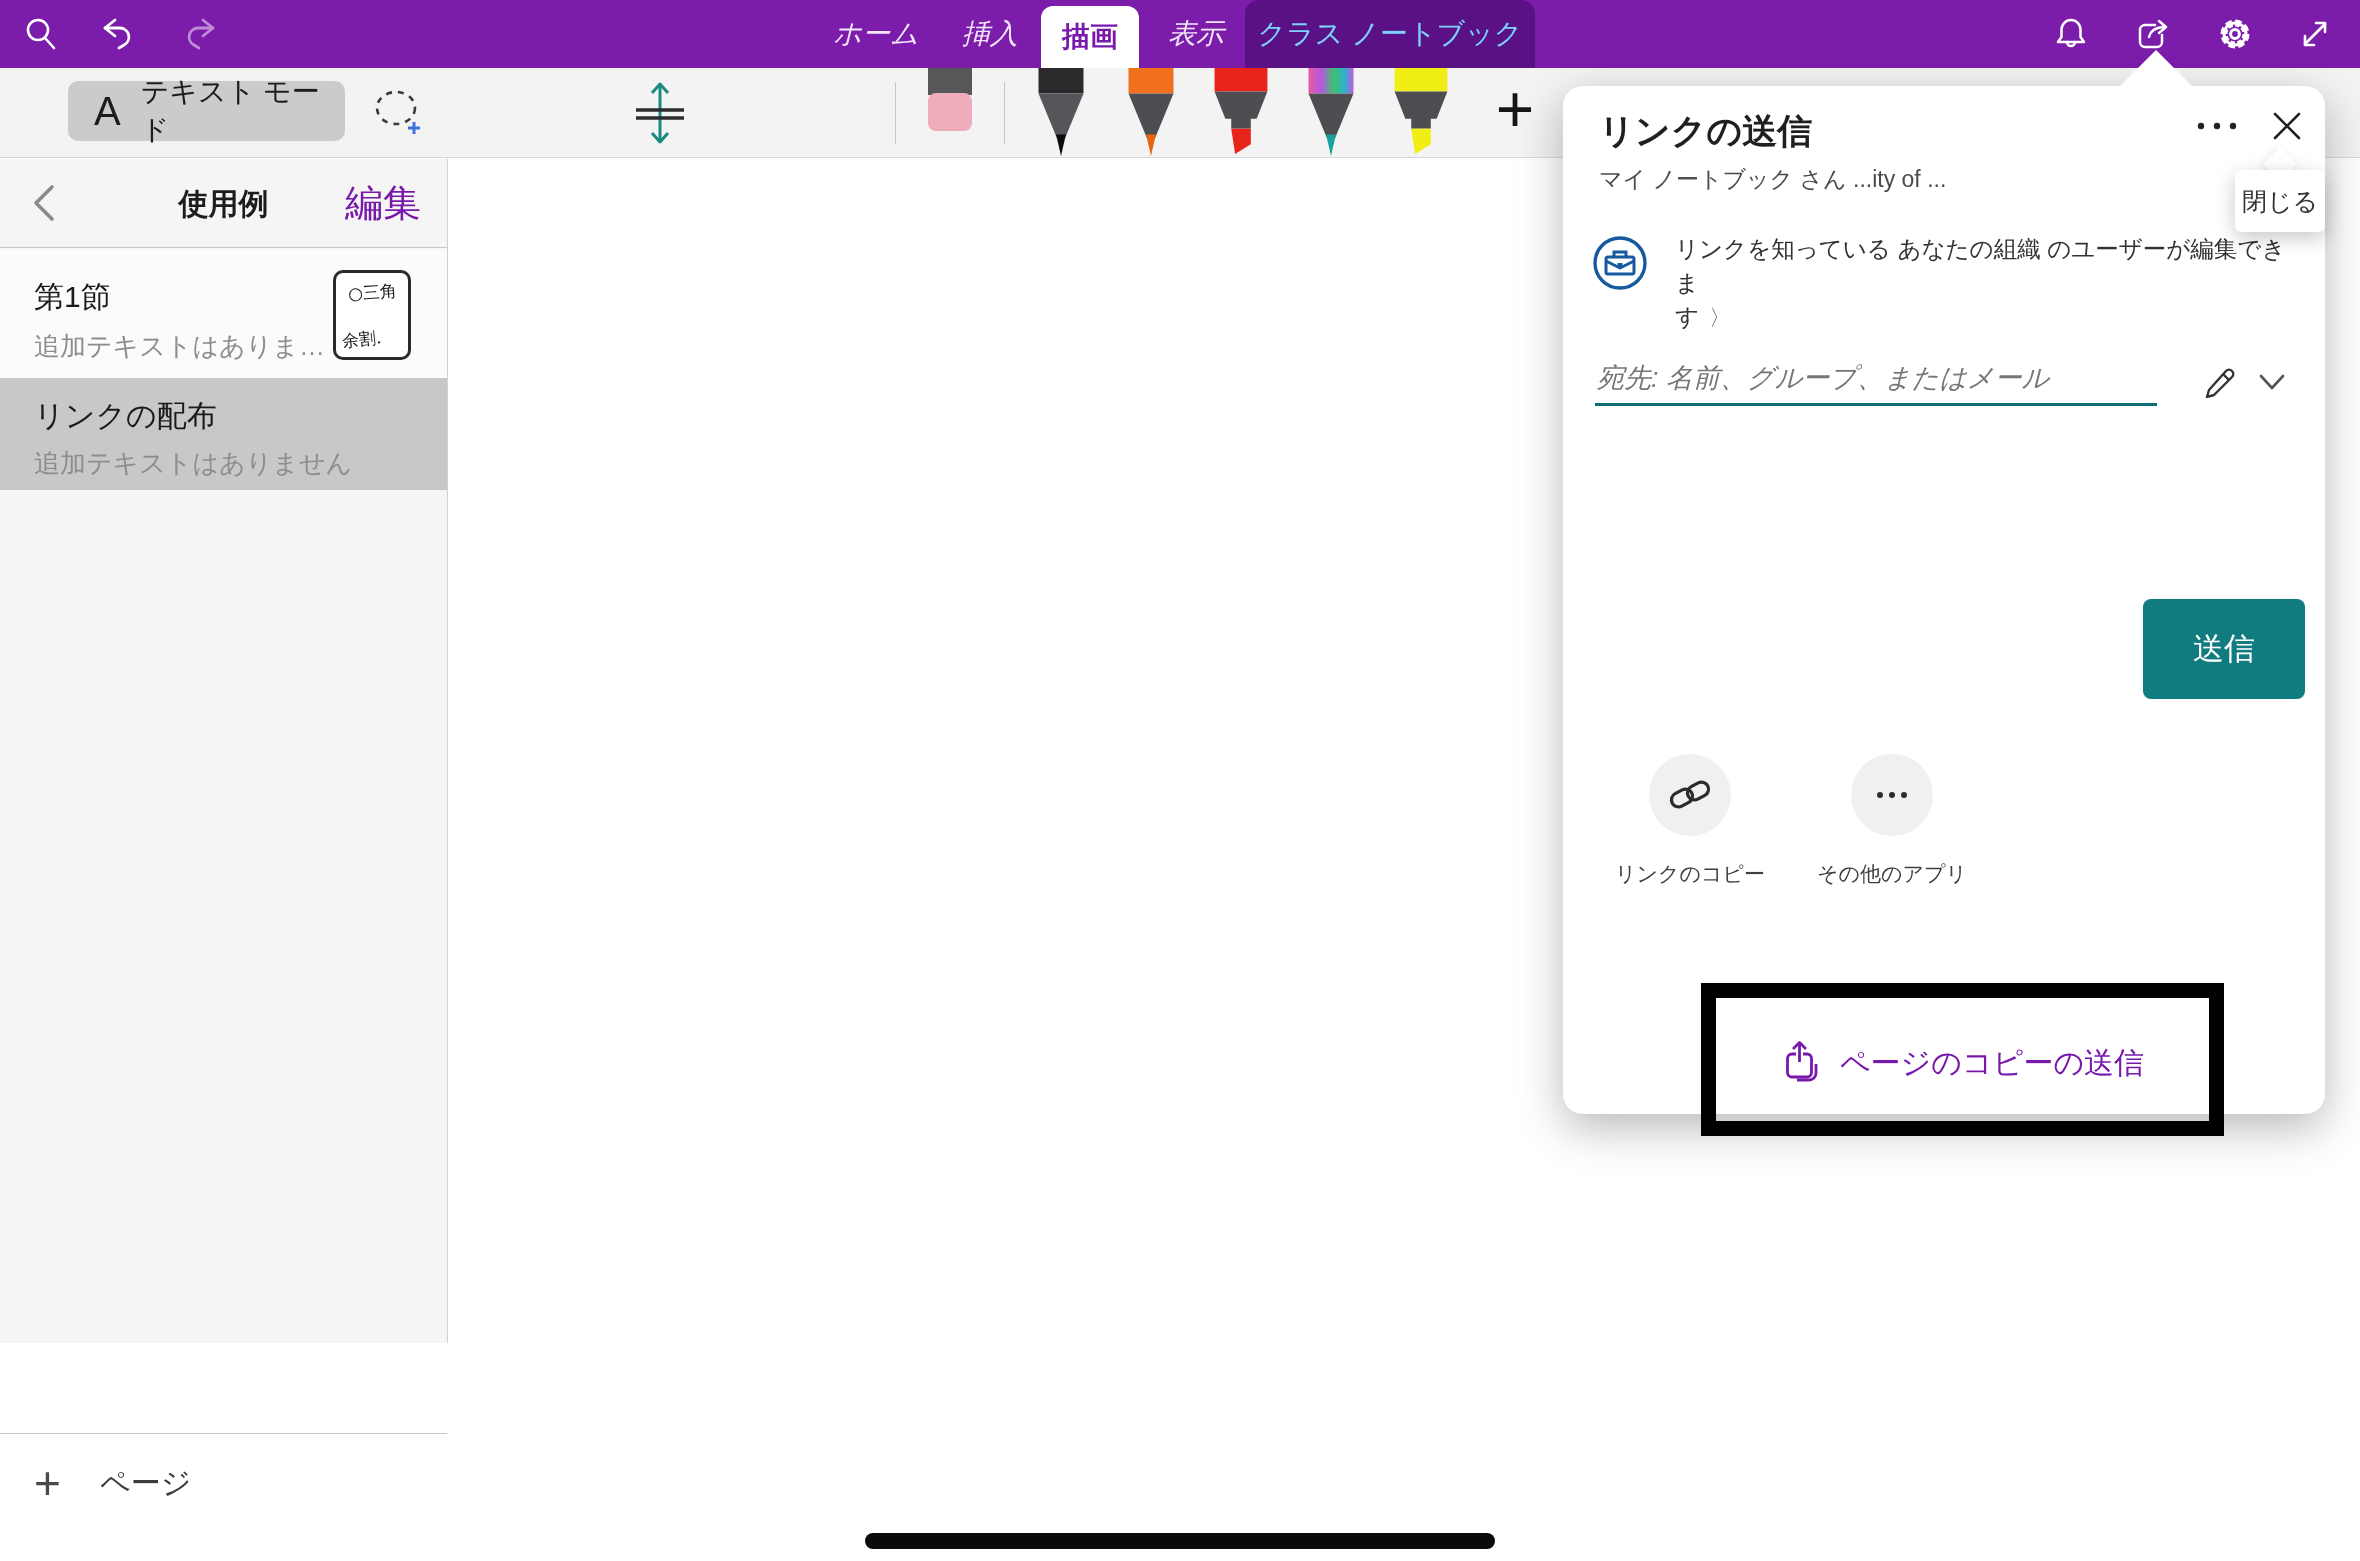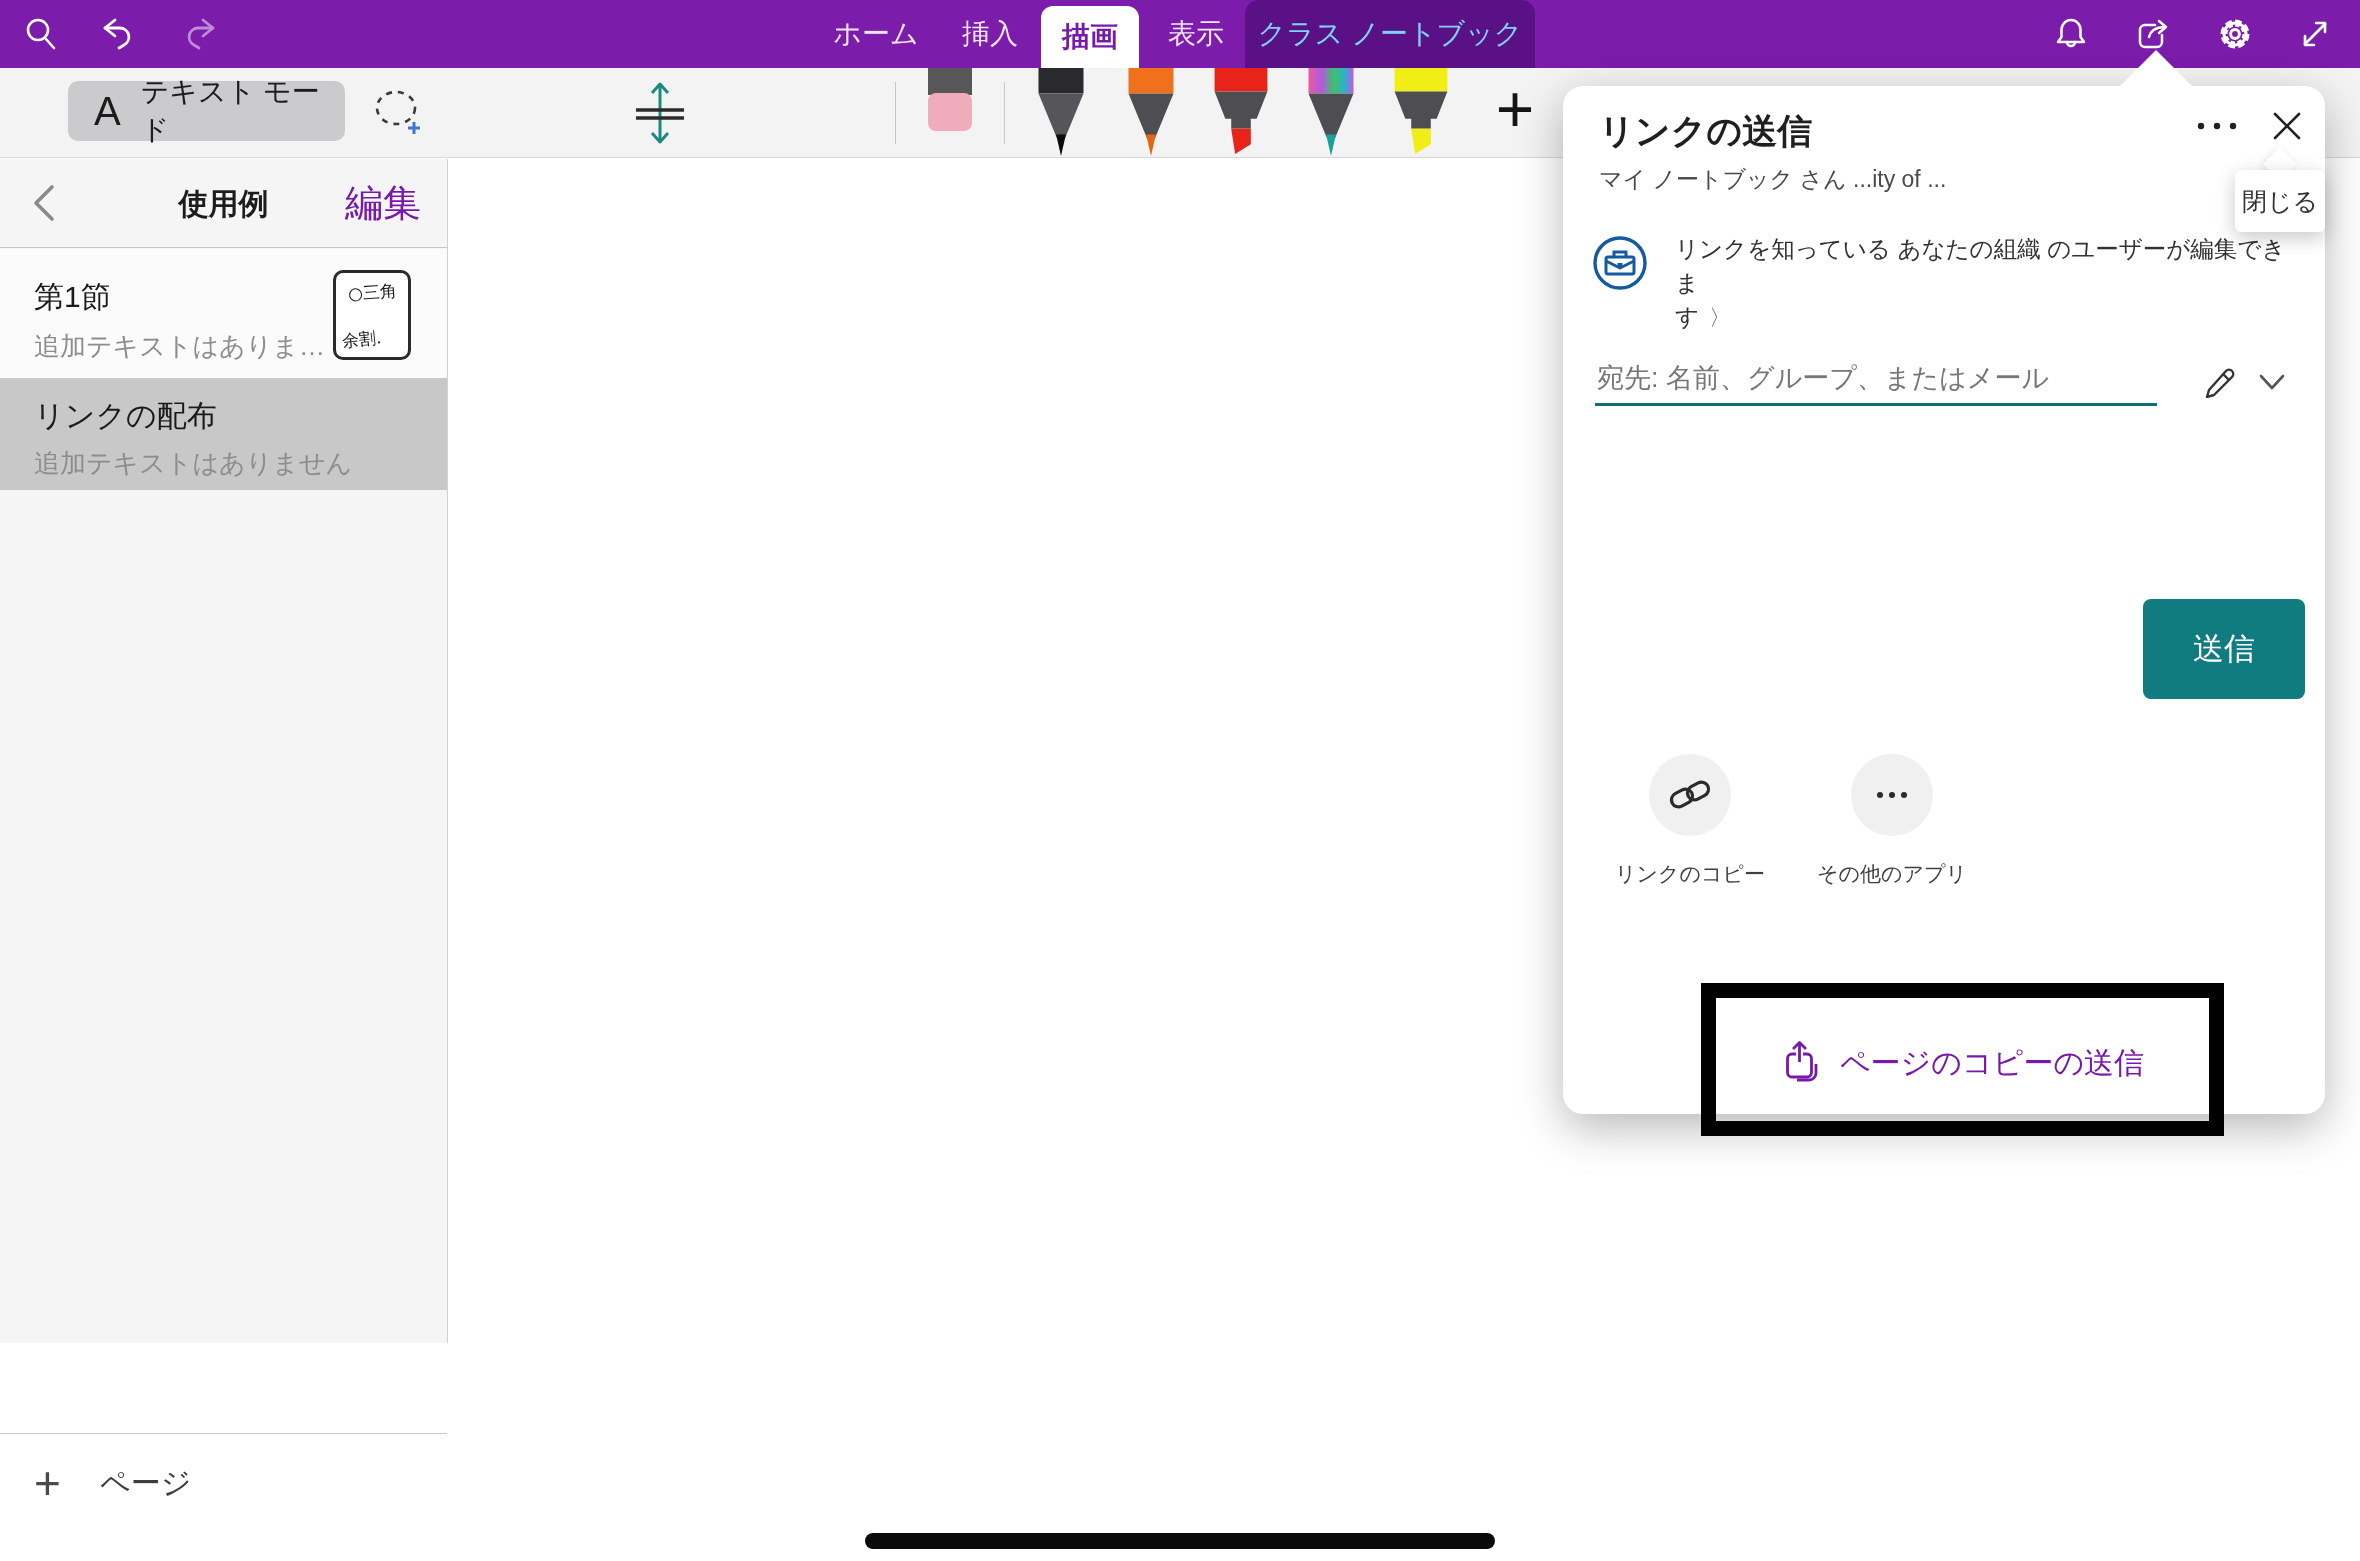--- a/index.html
+++ b/index.html
@@ -3,21 +3,21 @@
 <meta charset="utf-8">
 <style>
   html,body{margin:0;padding:0;background:#e9e9e9;}
   .app{position:relative;width:2360px;height:1561px;background:#ffffff;overflow:hidden;
        font-family:"Liberation Sans","DejaVu Sans",sans-serif;-webkit-font-smoothing:antialiased;}
   .app *{box-sizing:border-box;}
 
   
   .titlebar{position:absolute;left:0;top:0;width:2360px;height:68px;background:#7B1CAB;z-index:10;}
   .tb-icon{position:absolute;top:15px;width:38px;height:38px;cursor:pointer;}
-  .tab{position:absolute;top:0;height:79px;line-height:68px;color:#F2E4F9;font-size:28px;text-align:center;cursor:pointer;}
+  .tab{position:absolute;top:0;height:79px;line-height:68px;color:#F2E4F9;font-size:28px;text-align:center;cursor:pointer;font-style:italic;}
   .tab-active-pill{position:absolute;left:1041px;top:6px;width:98px;height:62px;background:#ffffff;
         border-radius:12px 12px 0 0;color:#7719AA;font-weight:700;font-size:28px;text-align:center;line-height:62px;}
   .tab-notebook{position:absolute;left:1245px;top:0;width:290px;height:68px;background:#5A1185;
         border-radius:14px 14px 0 0;color:#7dd3fc;font-size:28px;text-align:center;line-height:68px;}
 
   
   .dialog-caret{position:absolute;left:2120px;top:50px;width:0;height:0;z-index:32;
         border-left:36px solid transparent;border-right:36px solid transparent;border-bottom:36px solid #ffffff;}
 
   
@@ -63,21 +63,21 @@
   .dlg-title{position:absolute;left:36px;top:22px;font-size:35px;font-weight:700;color:#1f1f1f;}
   .dlg-more{position:absolute;left:628px;top:16px;width:52px;height:48px;cursor:pointer;}
   .dlg-close{position:absolute;left:700px;top:16px;width:48px;height:48px;cursor:pointer;}
   .dlg-subtitle{position:absolute;left:36px;top:78px;font-size:23px;color:#4a4a4a;}
   .perm-row{position:absolute;left:28px;top:146px;width:710px;cursor:pointer;}
   .perm-icon{position:absolute;left:0;top:2px;width:58px;height:58px;}
   .perm-text{position:absolute;left:84px;top:0;width:620px;font-size:23.5px;color:#333;line-height:34px;}
   .perm-text .chev{color:#666;margin-left:10px;font-size:22px;}
   .recipient-input{position:absolute;left:32px;top:268px;width:562px;height:52px;border:none;outline:none;
         border-bottom:3px solid #0E6E74;background:transparent;font-size:27px;color:#8b5cf6;
-        font-family:"Liberation Sans","DejaVu Sans",sans-serif;}
+        font-family:"Liberation Sans","DejaVu Sans",sans-serif;font-style:italic;}
   .recipient-input::placeholder,.message-input::placeholder{color:#767676;opacity:1;}
   .edit-recipient{position:absolute;left:638px;top:276px;width:36px;height:36px;cursor:pointer;}
   .recipient-chevron{position:absolute;left:694px;top:286px;width:30px;height:22px;cursor:pointer;}
   .message-input{position:absolute;left:32px;top:358px;width:620px;height:52px;border:none;outline:none;
         background:transparent;font-size:27px;color:#333;font-family:"Liberation Sans","DejaVu Sans",sans-serif;}
   .send-btn{position:absolute;left:580px;top:513px;width:162px;height:100px;background:#107C80;border:none;
         border-radius:8px;color:#ffffff;font-size:31px;cursor:pointer;
         font-family:"Liberation Sans","DejaVu Sans",sans-serif;}
   .qa-circle{position:absolute;top:668px;width:82px;height:82px;border-radius:50%;background:#F1F0F1;
         display:flex;align-items:center;justify-content:center;cursor:pointer;}

